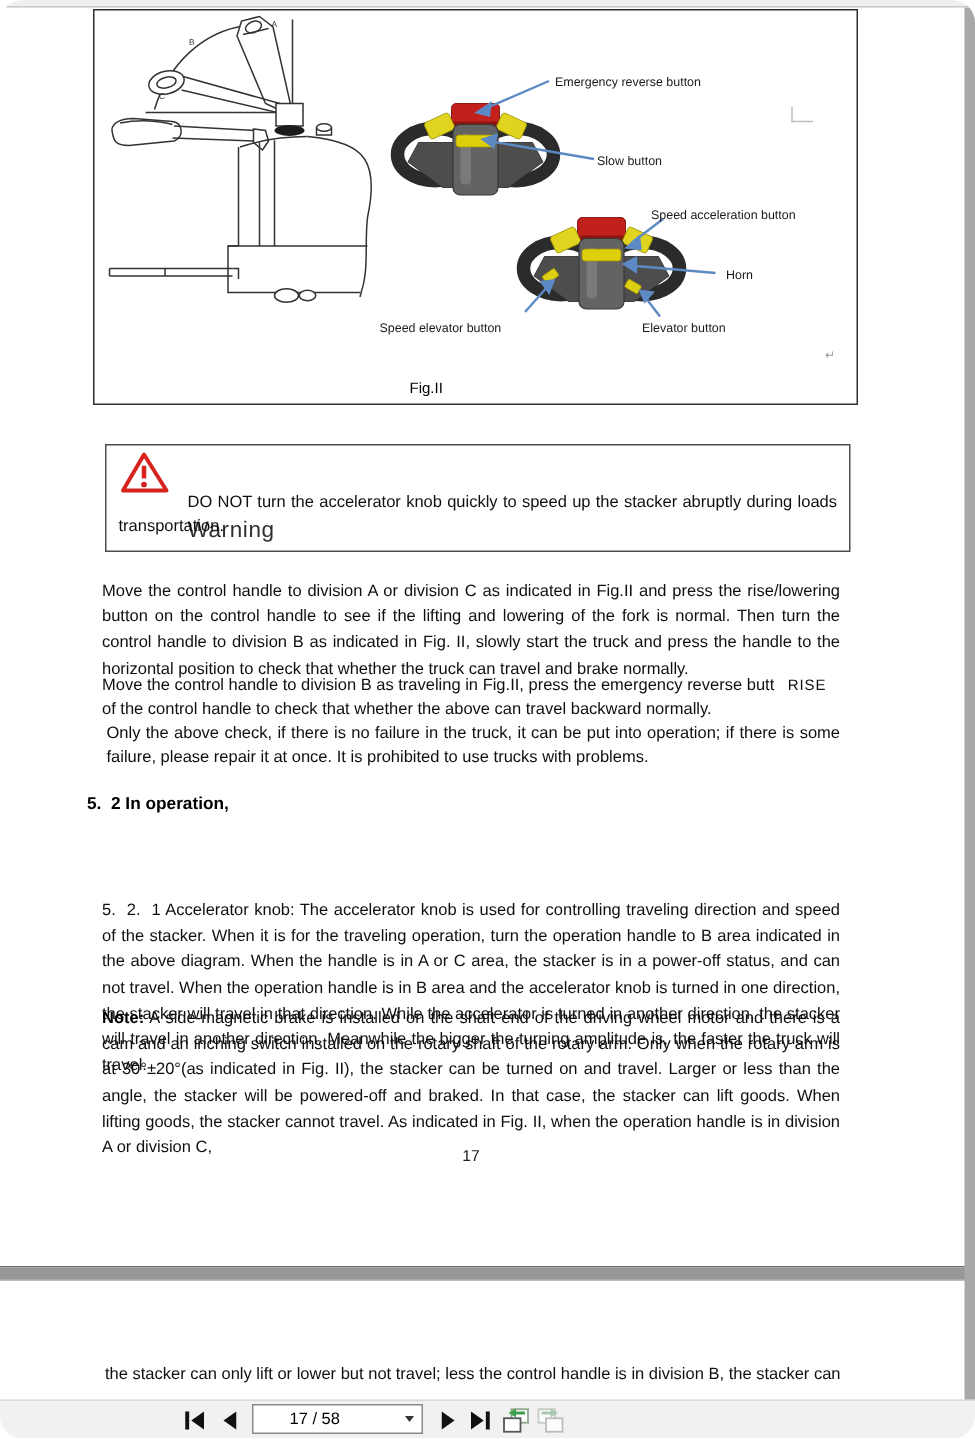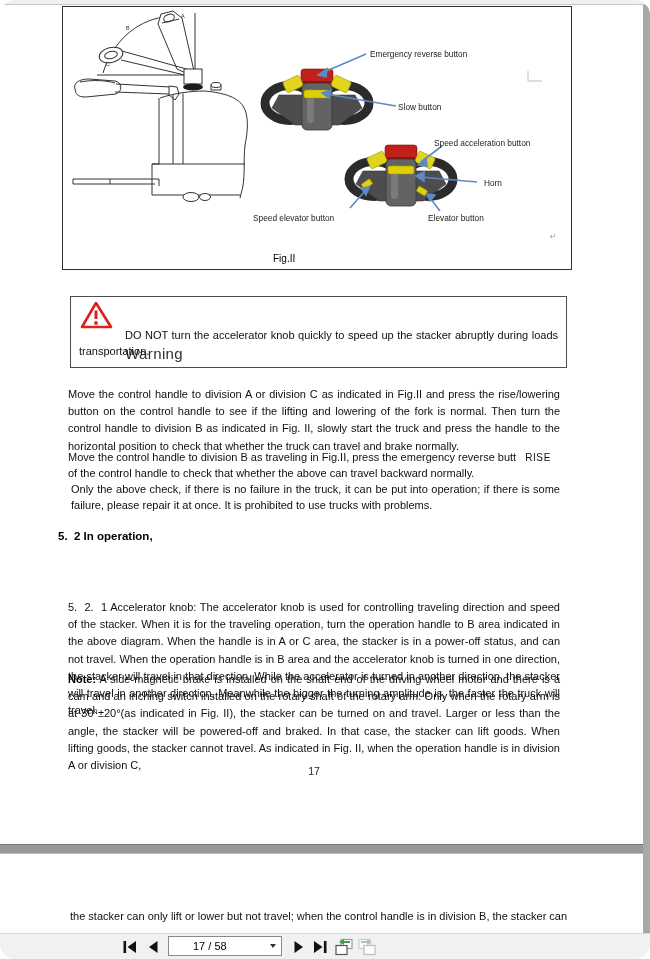--- a/index.html
+++ b/index.html
@@ -169,21 +169,21 @@
   </div>
   <div class="abs para para-tight" id="p3">Only the above check, if there is no failure in the truck, it can be put into operation; if there is some failure, please repair it at once. It is prohibited to use trucks with problems.</div>
   <div class="abs" id="sec-head">5.&nbsp; 2 In operation,</div>
   <div class="abs para" id="p4">5.&nbsp; 2.&nbsp; 1 Accelerator knob: The accelerator knob is used for controlling traveling direction and speed of the stacker. When it is for the traveling operation, turn the operation handle to B area indicated in the above diagram. When the handle is in A or C area, the stacker is in a power-off status, and can not travel. When the operation handle is in B area and the accelerator knob is turned in one direction, the stacker will travel in that direction. While the accelerator is turned in another direction, the stacker will travel in another direction. Meanwhile the bigger the turning amplitude is, the faster the truck will travel.</div>
   <div class="abs para" id="note"><b>Note:</b><span> A side-magnetic brake is installed on the shaft end of the driving wheel motor and there is a cam and an inching switch installed on the rotary shaft of the rotary arm. Only when the rotary arm is at 30°±20°(as indicated in Fig. II), the stacker can be turned on and travel. Larger or less than the angle, the stacker will be powered-off and braked. In that case, the stacker can lift goods. When lifting goods, the stacker cannot travel. As indicated in Fig. II, when the operation handle is in division A or division C,</span></div>
   <div class="abs" id="pagenum1">17</div>
 
   <div class="abs" id="sep-line"></div>
   <div class="abs" id="sep-band"></div>
 
-  <div class="abs" id="p2page-line">the stacker can only lift or lower but not travel; when the control handle is in division B, the stacker can</div>
+  <div class="abs" id="p2page-line">the stacker can only lift or lower but not travel; less the control handle is in division B, the stacker can</div>
 
   <div class="abs" id="toolbar">
     <span class="tbtn" style="left:122px;">
       <svg width="16" height="14" viewBox="0 0 16 14">
         <rect x="1.5" y="1" width="2.6" height="12" fill="#111"></rect>
         <polygon points="14,1 14,13 5.5,7" fill="#111"></polygon>
       </svg>
     </span>
     <span class="tbtn" style="left:146px;">
       <svg width="16" height="14" viewBox="0 0 16 14">

